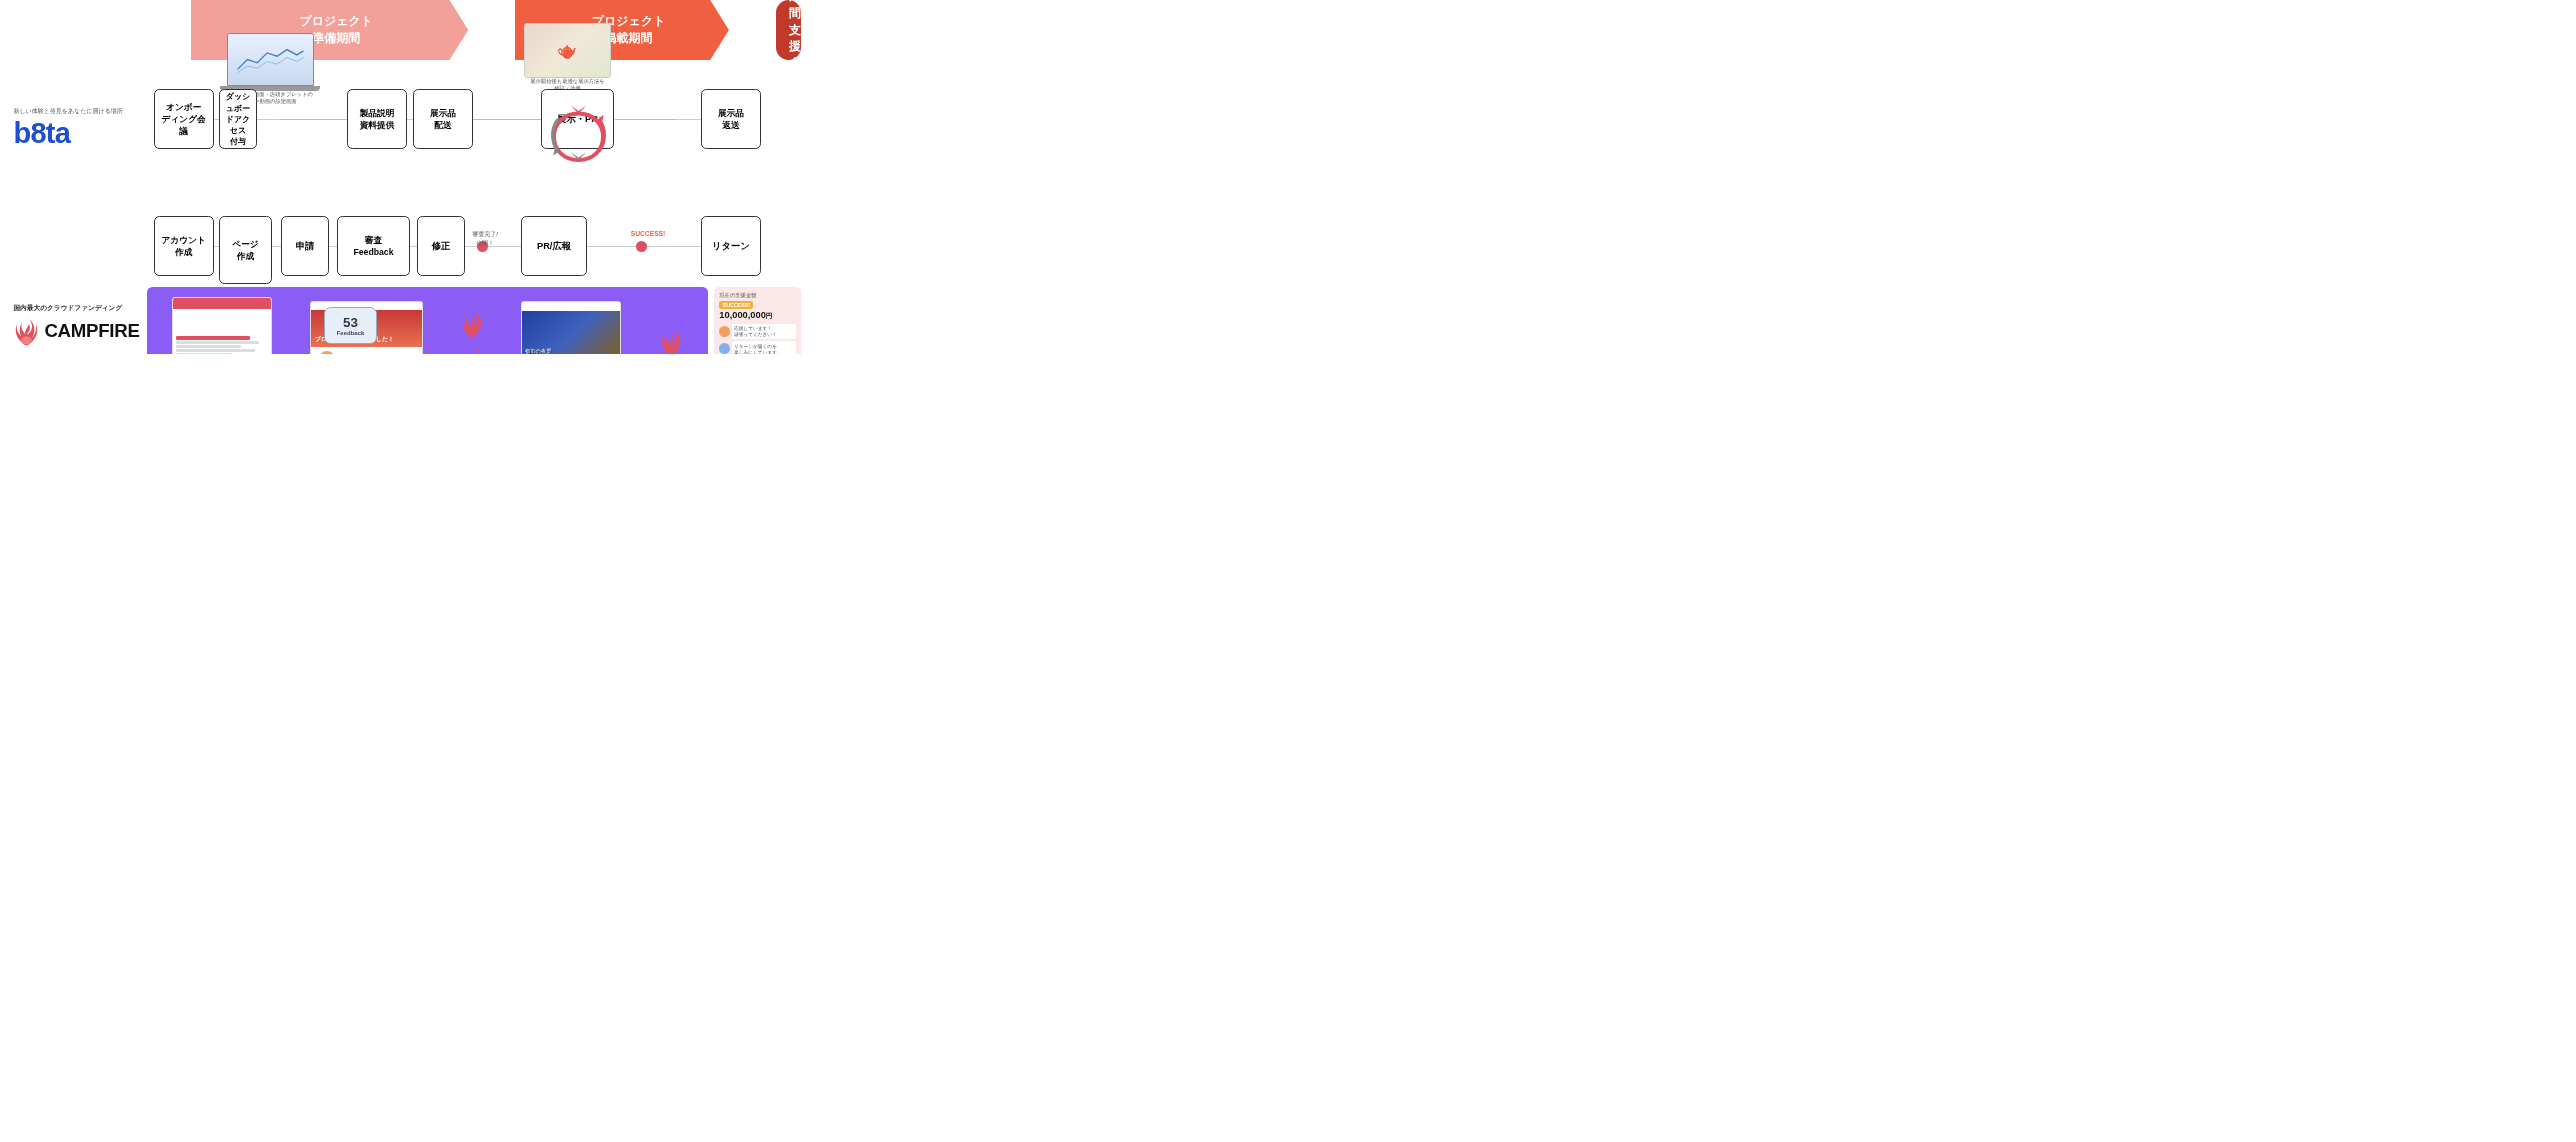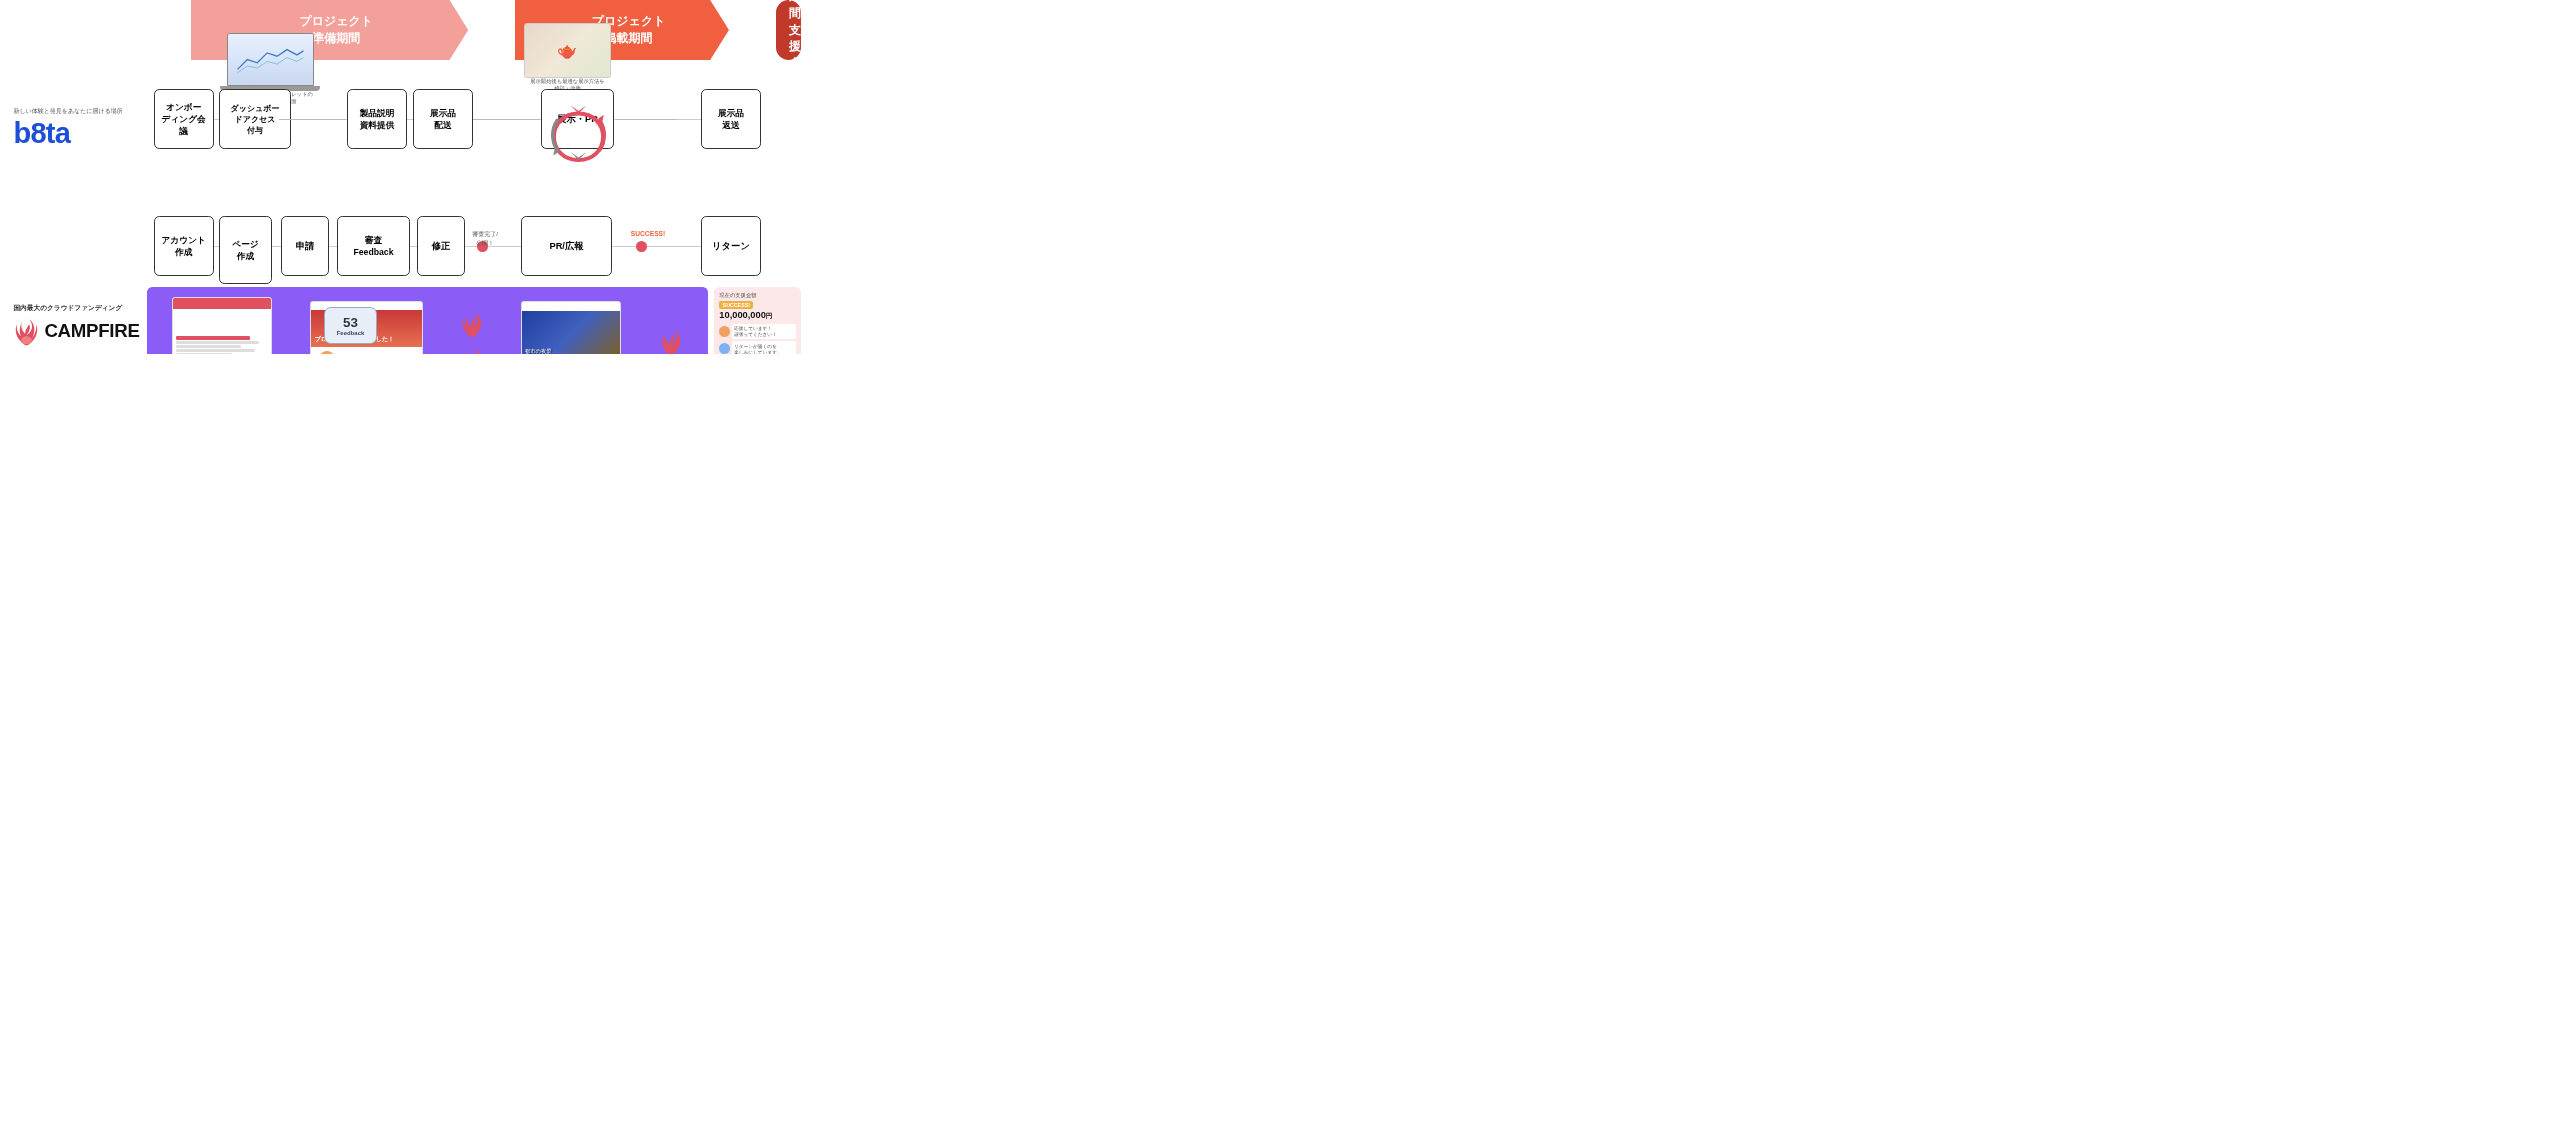--- a/index.html
+++ b/index.html
@@ -167,21 +167,21 @@
       text-align: center;
       font-size: 9.3px;
       font-weight: bold;
       line-height: 1.4;
       position: absolute;
       padding: 4px;
     }
 
     
     .box-onboard { width: 60px; height: 60px; left: 6.7px; top: 9.3px; font-size: 8.7px; }
-    .box-dashboard { width: 72px; height: 60px; left: 72px; top: 9.3px; font-size: 8px; }
+    .box-dashboard { width: 38px; height: 60px; left: 72px; top: 9.3px; font-size: 8px; }
     .box-seihin { width: 60px; height: 60px; left: 200px; top: 9.3px; font-size: 8.7px; }
     .box-tenjihin { width: 60px; height: 60px; left: 266px; top: 9.3px; font-size: 8.7px; }
     .box-tenji-pr { width: 73px; height: 60px; left: 394px; top: 9.3px; font-size: 9.3px; }
     .box-hensou { width: 60px; height: 60px; right: 40px; top: 9.3px; font-size: 8.7px; }
 
     .img-caption {
       font-size: 5.3px;
       color: #555;
       text-align: center;
       line-height: 1.3;
@@ -206,21 +206,21 @@
       height: 1.3px;
       background: #ccc;
     }
 
     
     .box-account { width: 60px; height: 60px; left: 6.7px; top: 9.3px; font-size: 8.7px; }
     .box-page { width: 53px; height: 68px; left: 72px; top: 9.3px; font-size: 8.7px; }
     .box-shinsei { width: 48px; height: 60px; left: 134px; top: 9.3px; font-size: 9.3px; }
     .box-shinsa { width: 73px; height: 60px; left: 190px; top: 9.3px; font-size: 8.7px; }
     .box-shusei { width: 48px; height: 60px; left: 270px; top: 9.3px; font-size: 9.3px; }
-    .box-pr-kouhou { width: 91px; height: 60px; left: 374px; top: 9.3px; font-size: 9.3px; }
+    .box-pr-kouhou { width: 66px; height: 60px; left: 374px; top: 9.3px; font-size: 9.3px; }
     .box-return { width: 60px; height: 60px; right: 40px; top: 9.3px; font-size: 9.3px; }
 
     
     .dot {
       width: 10.7px;
       height: 10.7px;
       border-radius: 50%;
       background: #e05060;
       position: absolute;
       top: 34px;

